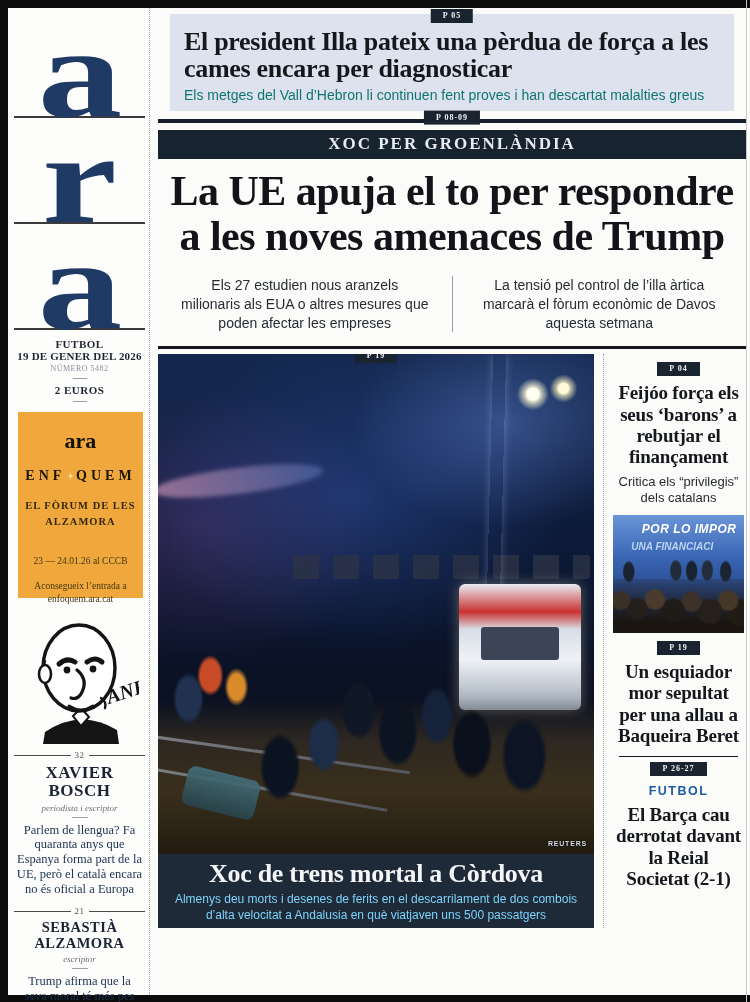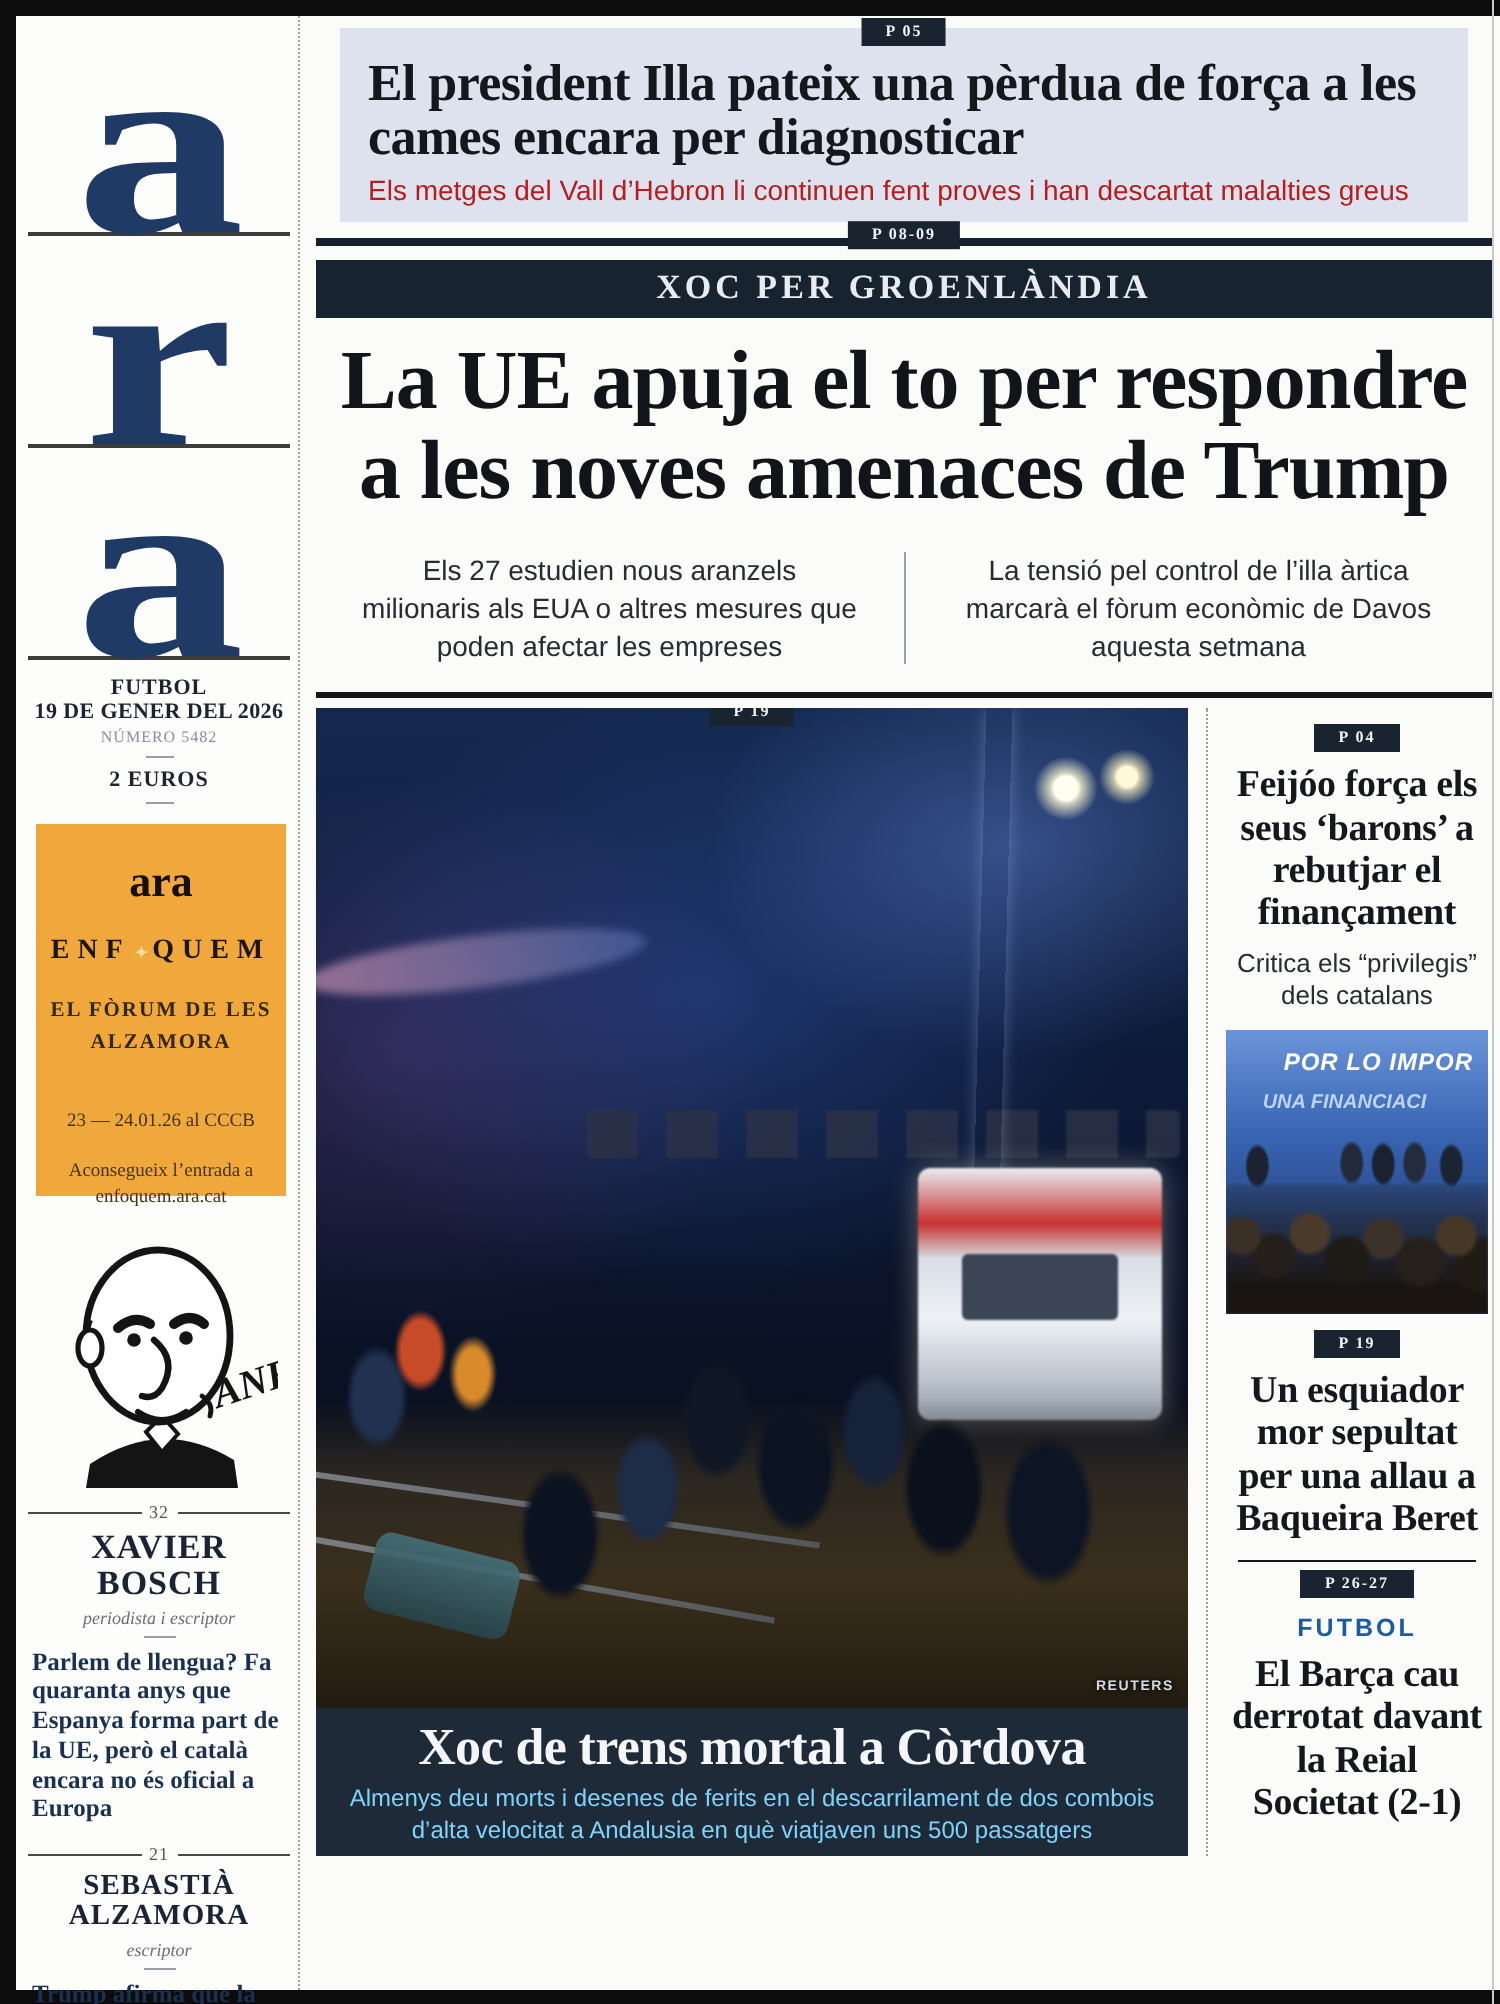--- a/index.html
+++ b/index.html
@@ -36,31 +36,31 @@
   .promo .dates{margin-top:26px;font-size:9.5px;color:#44350f;}
   .promo .cta{margin-top:14px;font-size:9.5px;color:#44350f;line-height:1.4;padding:0 8px;}
 
   .caric{margin-top:14px;text-align:center;}
   .col-divider{display:flex;align-items:center;gap:4px;margin:2px 0 4px 0;color:#555;}
   .col-divider .ln{flex:1;border-top:1px solid #4a4a4a;}
   .col-divider .num{font-size:9px;letter-spacing:.5px;}
   .colname{text-align:center;font-weight:bold;font-size:17px;letter-spacing:.5px;color:#1b2335;line-height:1.05;}
   .colrole{text-align:center;font-style:italic;font-size:9px;color:#6a6f76;margin-top:3px;}
   .role-dash{width:16px;border-top:1px solid #9aa0a8;margin:4px auto 5px;}
-  .colquote{font-weight:bold;font-size:12.5px;line-height:1.18;color:#1b3050;padding:0 2px;}
+  .colquote{text-align:center;font-weight:normal;font-size:12.5px;line-height:1.18;color:#1b3050;padding:0 2px;}
 
   
   .main{position:absolute;left:158px;top:8px;width:588px;height:987px;}
   .badge{display:inline-block;background:#1a2430;color:#f2f3f5;font-size:8px;font-weight:bold;
          letter-spacing:1px;padding:2px 12px 3px;font-family:"Liberation Serif",serif;}
   .topstory{position:relative;margin:6px 12px 0 12px;background:#dde2ee;text-align:left;
             padding:12px 14px 8px;box-sizing:border-box;}
   .topstory .badge{position:absolute;top:-5px;left:50%;transform:translateX(-50%);}
   .topstory h2{margin:2px 0 0;font-size:26px;line-height:1.04;color:#14171c;letter-spacing:-.3px;}
-  .topstory .sub{margin-top:5px;font-family:"Liberation Sans",sans-serif;font-size:14px;color:#b91c1c;}
+  .topstory .sub{margin-top:5px;font-family:"Liberation Sans",sans-serif;font-size:14px;color:#0f766e;}
 
   .rule-badge{position:relative;border-top:4px solid #16202c;margin:8px 0 0 0;}
   .rule-badge .badge{position:absolute;left:50%;top:-4px;transform:translate(-50%,-60%);}
 
   .kicker{margin-top:7px;background:#182330;color:#e8ebef;text-align:center;
           font-weight:bold;font-size:17px;letter-spacing:2px;padding:4px 0 5px;}
   .lead-headline{margin:10px 6px 0;text-align:center;font-weight:bold;font-size:42px;
                  line-height:1.08;color:#121419;letter-spacing:-.5px;}
   .decks{display:flex;margin-top:16px;font-family:"Liberation Sans",sans-serif;}
   .deck{flex:1;text-align:center;font-size:14px;line-height:1.35;color:#272c33;padding:0 22px;}
@@ -121,21 +121,21 @@
         text-align:center;box-sizing:border-box;padding-top:5px;}
   .caption h3{margin:0;color:#f3f5f7;font-size:26px;letter-spacing:-.3px;font-weight:bold;}
   .caption .sub{margin:3px auto 0;width:94%;font-family:"Liberation Sans",sans-serif;
         font-size:12px;line-height:1.3;color:#7dd3fc;}
 
   
   .rightcol{flex:1;margin-left:9px;border-left:1px dotted #9aa0a8;padding:0 2px 0 9px;
             text-align:center;overflow:hidden;}
   .rstory h4{margin:6px 2px 0;font-size:19px;line-height:1.12;font-weight:bold;color:#14171c;letter-spacing:-.2px;}
   .rstory .rsub{margin-top:6px;font-family:"Liberation Sans",sans-serif;font-size:13px;line-height:1.25;color:#272c33;}
-  .rally{position:relative;margin-top:9px;width:100%;height:142px;overflow:hidden;
+  .rally{position:relative;margin-top:9px;width:100%;height:118px;overflow:hidden;
         background:linear-gradient(180deg,#6a95d8 0%,#3a66b5 35%,#2c4f93 60%,#24407a 100%);}
   .rally .t1{position:absolute;left:22%;top:6%;width:100%;text-align:left;color:#fff;
         font-family:"Liberation Sans",sans-serif;font-weight:bold;font-style:italic;font-size:12px;letter-spacing:.5px;}
   .rally .t2{position:absolute;left:14%;top:22%;width:100%;text-align:left;color:#bcd3f2;
         font-family:"Liberation Sans",sans-serif;font-weight:bold;font-style:italic;font-size:10px;}
   .rally .stage{position:absolute;left:0;top:38%;width:100%;height:22%;
         background:
           radial-gradient(9px 16px at 12% 45%, #1c2330 0 55%, transparent 70%),
           radial-gradient(9px 16px at 48% 40%, #222b3a 0 55%, transparent 70%),
           radial-gradient(9px 16px at 60% 42%, #1a2230 0 55%, transparent 70%),

